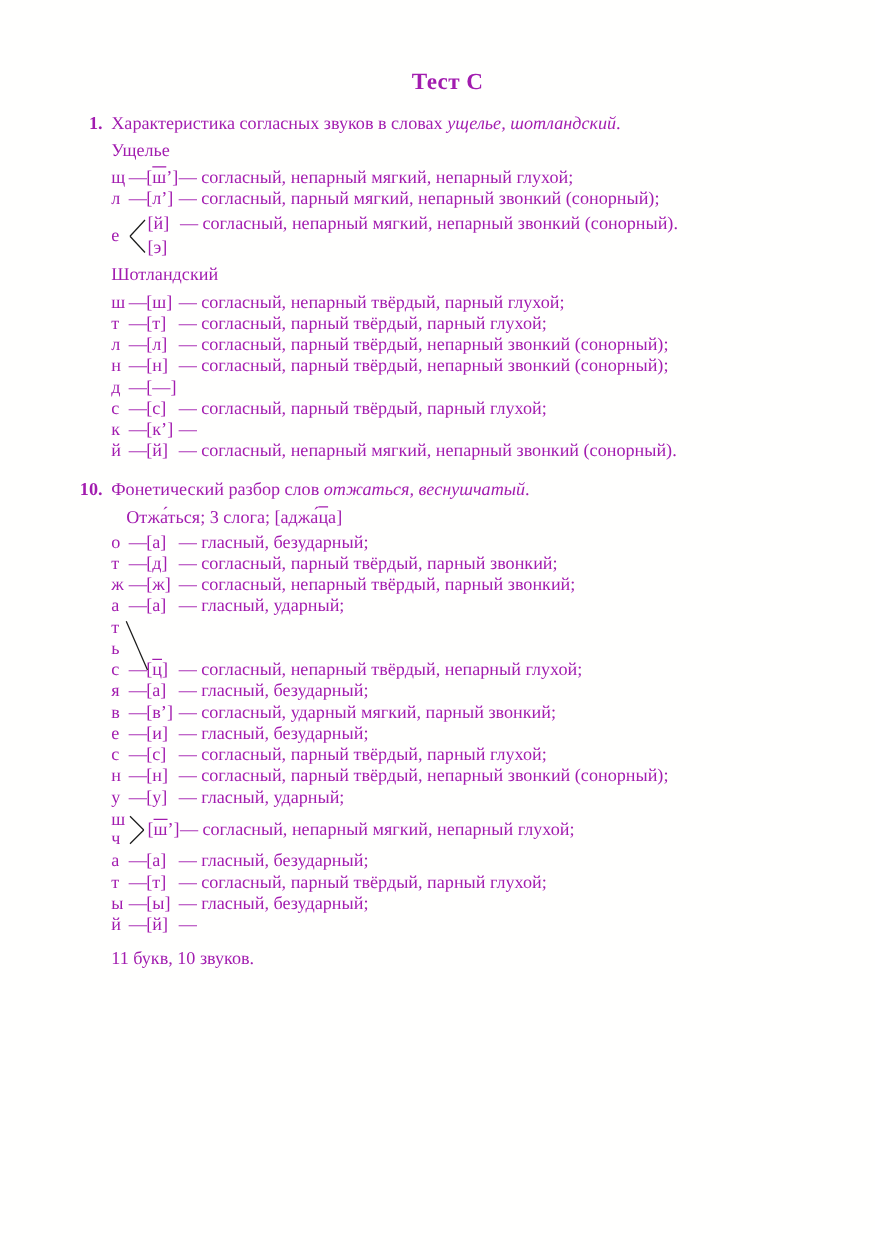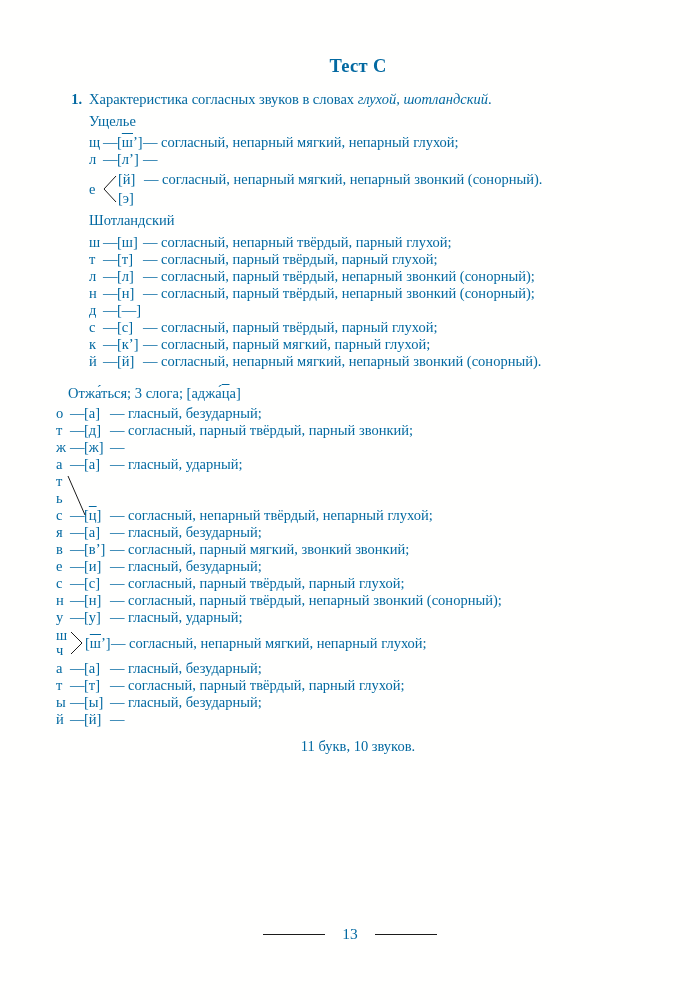--- a/index.html
+++ b/index.html
@@ -1,21 +1,21 @@
 <!DOCTYPE html>
 <html><head>
 <meta charset="utf-8">
 <style>
   * { margin:0; padding:0; box-sizing:border-box; }
   html,body { background:#ffffff; }
   .page {
     position:relative;
     width:700px; height:1000px;
     background:#fffffe;
-    color:#0369a1;
+    color:#a21caf;
     font-family:"Liberation Serif","DejaVu Serif",serif;
     font-size:14.5px;
     padding:56px 40px 0 56px;
     overflow:hidden;
   }
   .title {
     text-align:center;
     font-weight:bold;
     font-size:18.5px;
     letter-spacing:.3px;
@@ -30,21 +30,21 @@
     margin-right:7px;
     line-height:18px;
   }
   .content { flex:1; min-width:0; }
   .head { line-height:18px; margin-bottom:4px; }
   .head i { font-style:italic; }
   .word-label { line-height:18px; margin:2px 0 4px; }
   .word-label.second { margin-bottom:5px; }
   .word-header { line-height:18px; margin:1px 12px 3px; }
   .stats { line-height:18px; margin:9px 0 10px; }
-  .stats.last { margin-bottom:0;text-align:center; }
+  .stats.last { margin-bottom:0; }
 
   .row { display:flex; align-items:baseline; height:17px; line-height:17px; white-space:nowrap; }
   .l   { flex:none; width:14px; }
   .d1  { flex:none; width:14px; }
   .snd { flex:none; width:26px; }
   .d2  { flex:none; width:18px; }
   .desc{ flex:1; min-width:0; }
   .ov  { text-decoration:overline; }
 
   
@@ -80,37 +80,38 @@
 </head>
 <body>
 
 <div class="page">
 
   <div class="title">Тест С</div>
 
   <div class="item">
     <span class="num">1.</span>
     <div class="content">
-      <div class="head"><span>Характеристика согласных звуков в словах </span><i>глухой, шотландский</i><span>.</span></div>
+      <div class="head"><span>Характеристика согласных звуков в словах </span><i>ущелье, шотландский</i><span>.</span></div>
 
       <div class="word-label">Ущелье</div>
       <div>
   <div class="row">
     <span class="l">щ</span>
     <span class="d1">—</span>
     <span class="snd"><span>[</span><span class="ov">ш</span><span>’]</span></span>
     <span class="d2">—</span>
     <span class="desc">согласный, непарный мягкий, непарный глухой;</span>
   </div>
 
   <div class="row">
     <span class="l">л</span>
     <span class="d1">—</span>
     <span class="snd"><span>[л’]</span><span class="ov"></span><span></span></span>
     <span class="d2">—</span>
+    <span class="desc">согласный, парный мягкий, непарный звонкий (сонорный);</span>
   </div>
 </div>
 
       <div class="branch-e">
         <span class="l">е</span>
         <span class="fork">
           <svg width="15" height="36" viewBox="0 0 15 36">
               <line x1="1" y1="18" x2="13" y2="5"></line>
               <line x1="1" y1="18" x2="13" y2="31"></line>
             </svg>
@@ -175,36 +176,37 @@
     <span class="snd"><span>[с]</span><span class="ov"></span><span></span></span>
     <span class="d2">—</span>
     <span class="desc">согласный, парный твёрдый, парный глухой;</span>
   </div>
 
   <div class="row">
     <span class="l">к</span>
     <span class="d1">—</span>
     <span class="snd"><span>[к’]</span><span class="ov"></span><span></span></span>
     <span class="d2">—</span>
-    <span class="desc">согласный, парный мягкий, парный глухой;</span>
   </div>
 
   <div class="row">
     <span class="l">й</span>
     <span class="d1">—</span>
     <span class="snd"><span>[й]</span><span class="ov"></span><span></span></span>
     <span class="d2">—</span>
     <span class="desc">согласный, непарный мягкий, непарный звонкий (сонорный).</span>
   </div>
 </div>
     </div>
   </div>
 
   <div class="item">
+    <span class="num">10.</span>
     <div class="content">
+      <div class="head"><span>Фонетический разбор слов </span><i>отжаться, веснушчатый</i><span>.</span></div>
 
       <div class="word-header"><span>Отжа́ться; 3 слога; [аджа́</span><span class="ov">ц</span><span>а]</span></div>
       <div>
   <div class="row">
     <span class="l">о</span>
     <span class="d1">—</span>
     <span class="snd"><span>[а]</span><span class="ov"></span><span></span></span>
     <span class="d2">—</span>
     <span class="desc">гласный, безударный;</span>
   </div>
@@ -215,20 +217,21 @@
     <span class="snd"><span>[д]</span><span class="ov"></span><span></span></span>
     <span class="d2">—</span>
     <span class="desc">согласный, парный твёрдый, парный звонкий;</span>
   </div>
 
   <div class="row">
     <span class="l">ж</span>
     <span class="d1">—</span>
     <span class="snd"><span>[ж]</span><span class="ov"></span><span></span></span>
     <span class="d2">—</span>
+    <span class="desc">согласный, непарный твёрдый, парный звонкий;</span>
   </div>
 
   <div class="row">
     <span class="l">а</span>
     <span class="d1">—</span>
     <span class="snd"><span>[а]</span><span class="ov"></span><span></span></span>
     <span class="d2">—</span>
     <span class="desc">гласный, ударный;</span>
   </div>
 </div>
@@ -260,21 +263,21 @@
     <span class="desc">гласный, безударный;</span>
   </div>
 </div>
 
       <div>
   <div class="row">
     <span class="l">в</span>
     <span class="d1">—</span>
     <span class="snd"><span>[в’]</span><span class="ov"></span><span></span></span>
     <span class="d2">—</span>
-    <span class="desc">согласный, парный мягкий, звонкий звонкий;</span>
+    <span class="desc">согласный, ударный мягкий, парный звонкий;</span>
   </div>
 
   <div class="row">
     <span class="l">е</span>
     <span class="d1">—</span>
     <span class="snd"><span>[и]</span><span class="ov"></span><span></span></span>
     <span class="d2">—</span>
     <span class="desc">гласный, безударный;</span>
   </div>
 
@@ -347,19 +350,14 @@
     <span class="l">й</span>
     <span class="d1">—</span>
     <span class="snd"><span>[й]</span><span class="ov"></span><span></span></span>
     <span class="d2">—</span>
   </div>
 </div>
       <div class="stats last">11 букв, 10 звуков.</div>
     </div>
   </div>
 
-  <div class="footer">
-    <span class="rule"></span>
-    <span class="pagenum">13</span>
-    <span class="rule"></span>
-  </div>
 
 </div>
 
 </body></html>

